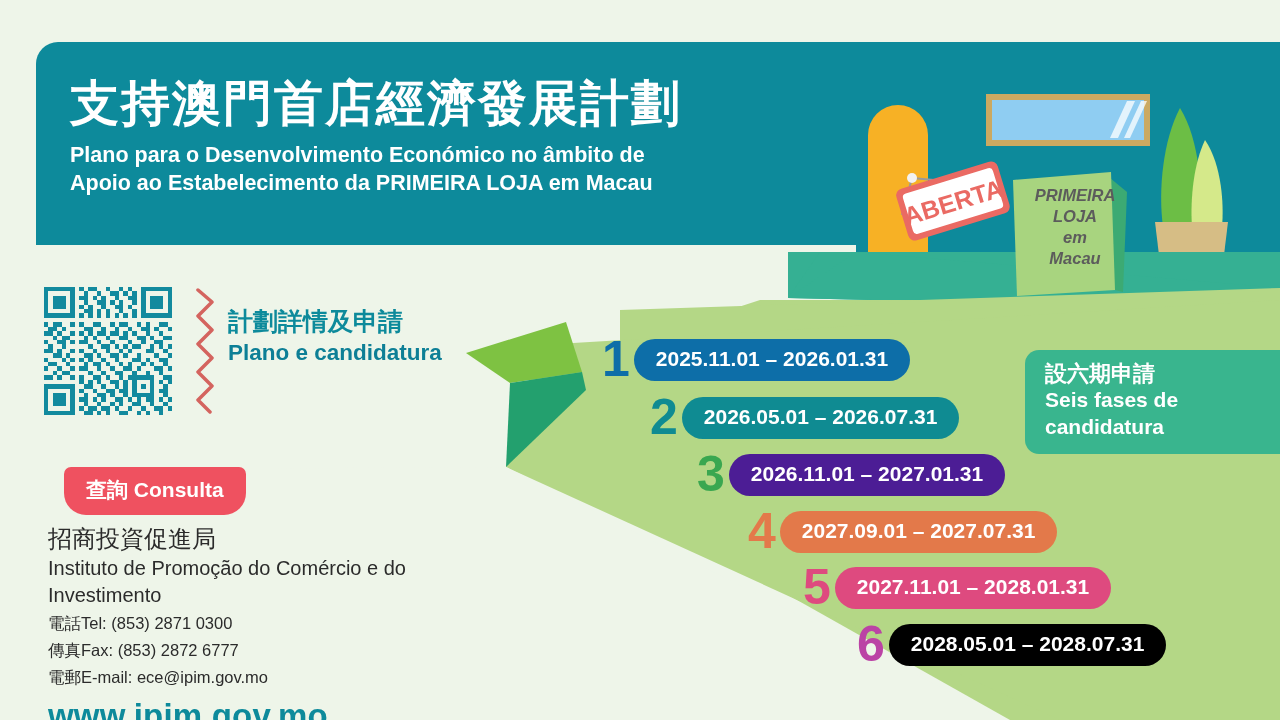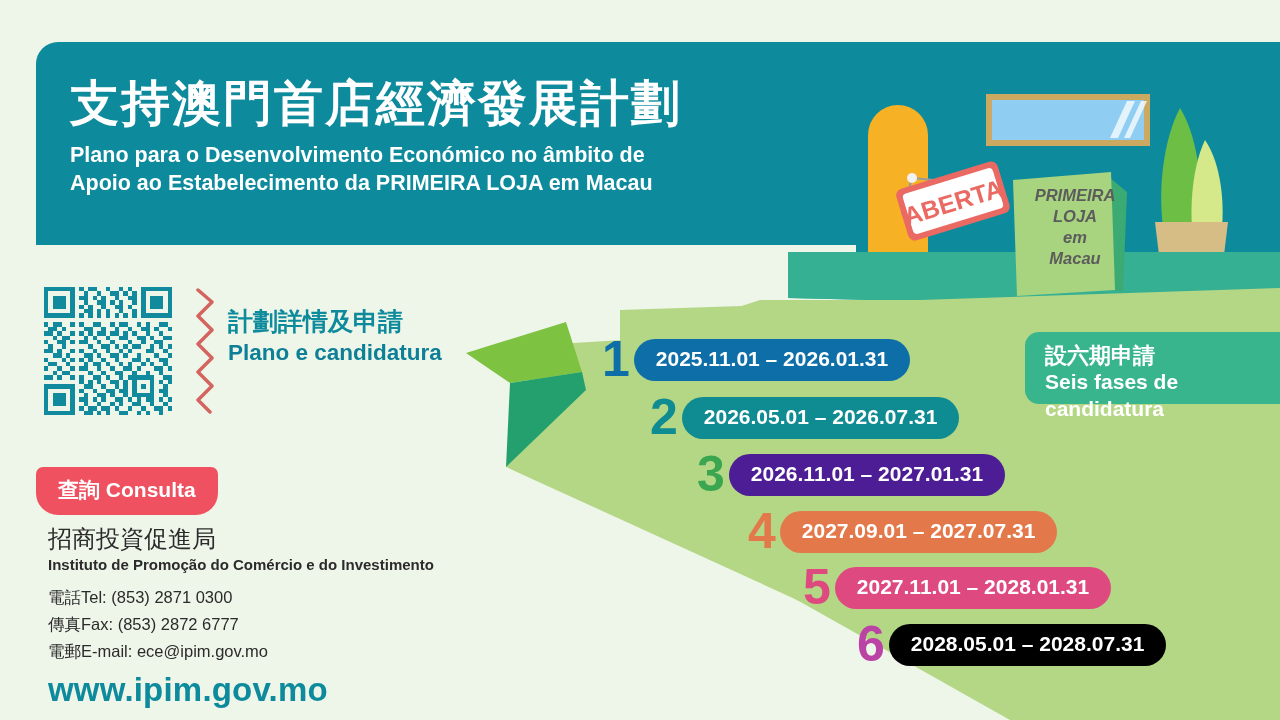--- a/index.html
+++ b/index.html
@@ -40,42 +40,42 @@
   .qr-text .l1{
     color:#0d8a9b; font-size:25px; font-weight:bold; line-height:1.22;
     font-family:"DejaVu Sans","Liberation Sans",sans-serif;
   }
   .qr-text .l2, .qr-text .l3{
     color:#0d7f96; font-size:22.5px; font-weight:bold; line-height:1.30;
   }
 
   
   .consulta-pill{
-    position:absolute; left:36px; top:467px;
+    position:absolute; left:64px; top:467px;
     background:#ef5160; color:#fff;
     border-radius:7px 7px 22px 22px;
     padding:9px 22px 11px 22px;
     font-size:21px; font-weight:bold; white-space:nowrap;
   }
   .consulta-pill .cn{ font-family:"DejaVu Sans","Liberation Sans",sans-serif; }
   .contact{ position:absolute; left:48px; top:525px; width:460px; color:#2b2b2b; }
   .contact .org-cn{
     font-size:24px; line-height:1.22; margin-bottom:1px;
     font-family:"DejaVu Sans","Liberation Sans",sans-serif;
   }
-  .contact .org-pt{ font-size:15px; line-height:1.35; margin-bottom:8px;font-weight:bold; }
+  .contact .org-pt{ font-size:20px; line-height:1.35; margin-bottom:1px; }
   .contact .row{ font-size:16.5px; line-height:1.58; }
   .contact .row .cn{ font-family:"DejaVu Sans","Liberation Sans",sans-serif; }
   .contact .web{
     color:#0d8a9b; font-size:33px; font-weight:bold; margin-top:6px; letter-spacing:.2px;
   }
 
   
   .phases-box{
-    position:absolute; left:1025px; top:332px; width:255px; height:72px;
+    position:absolute; left:1025px; top:350px; width:255px; height:104px;
     background:#39b58e; border-radius:14px 0 0 14px;
     padding:11px 0 0 20px;
   }
   .phases-box .cn{
     color:#fff; font-size:22px; font-weight:bold; line-height:1.20;
     font-family:"DejaVu Sans","Liberation Sans",sans-serif;
   }
   .phases-box .pt1,.phases-box .pt2{
     color:#fff; font-size:21px; font-weight:bold; line-height:1.26;
   }

